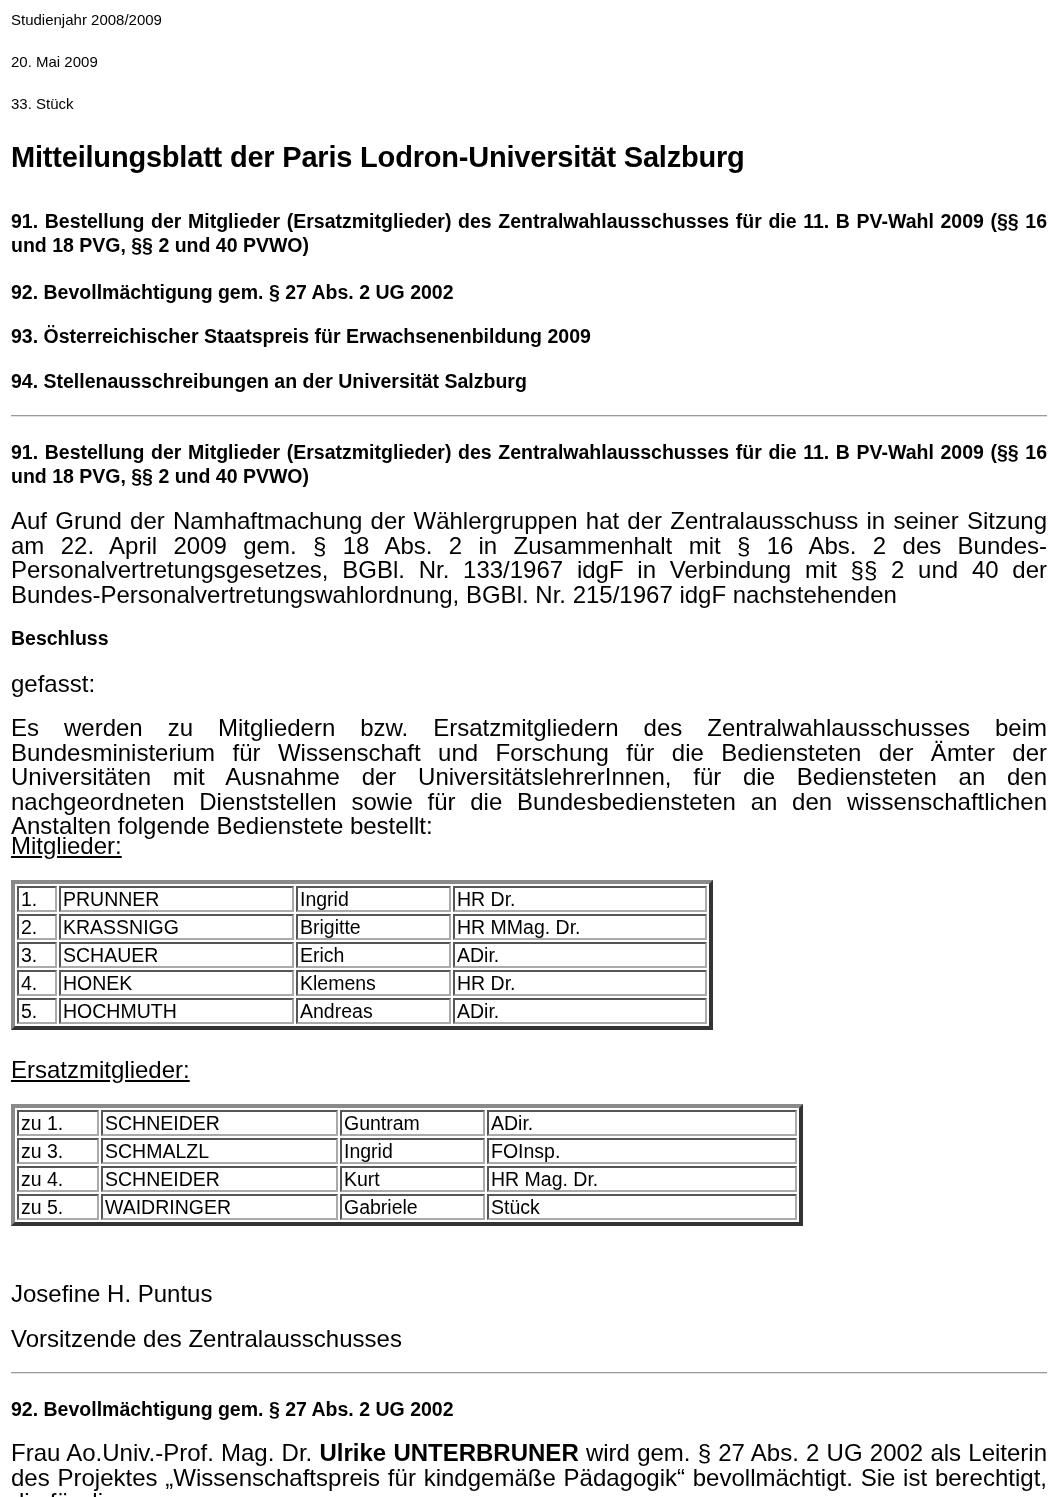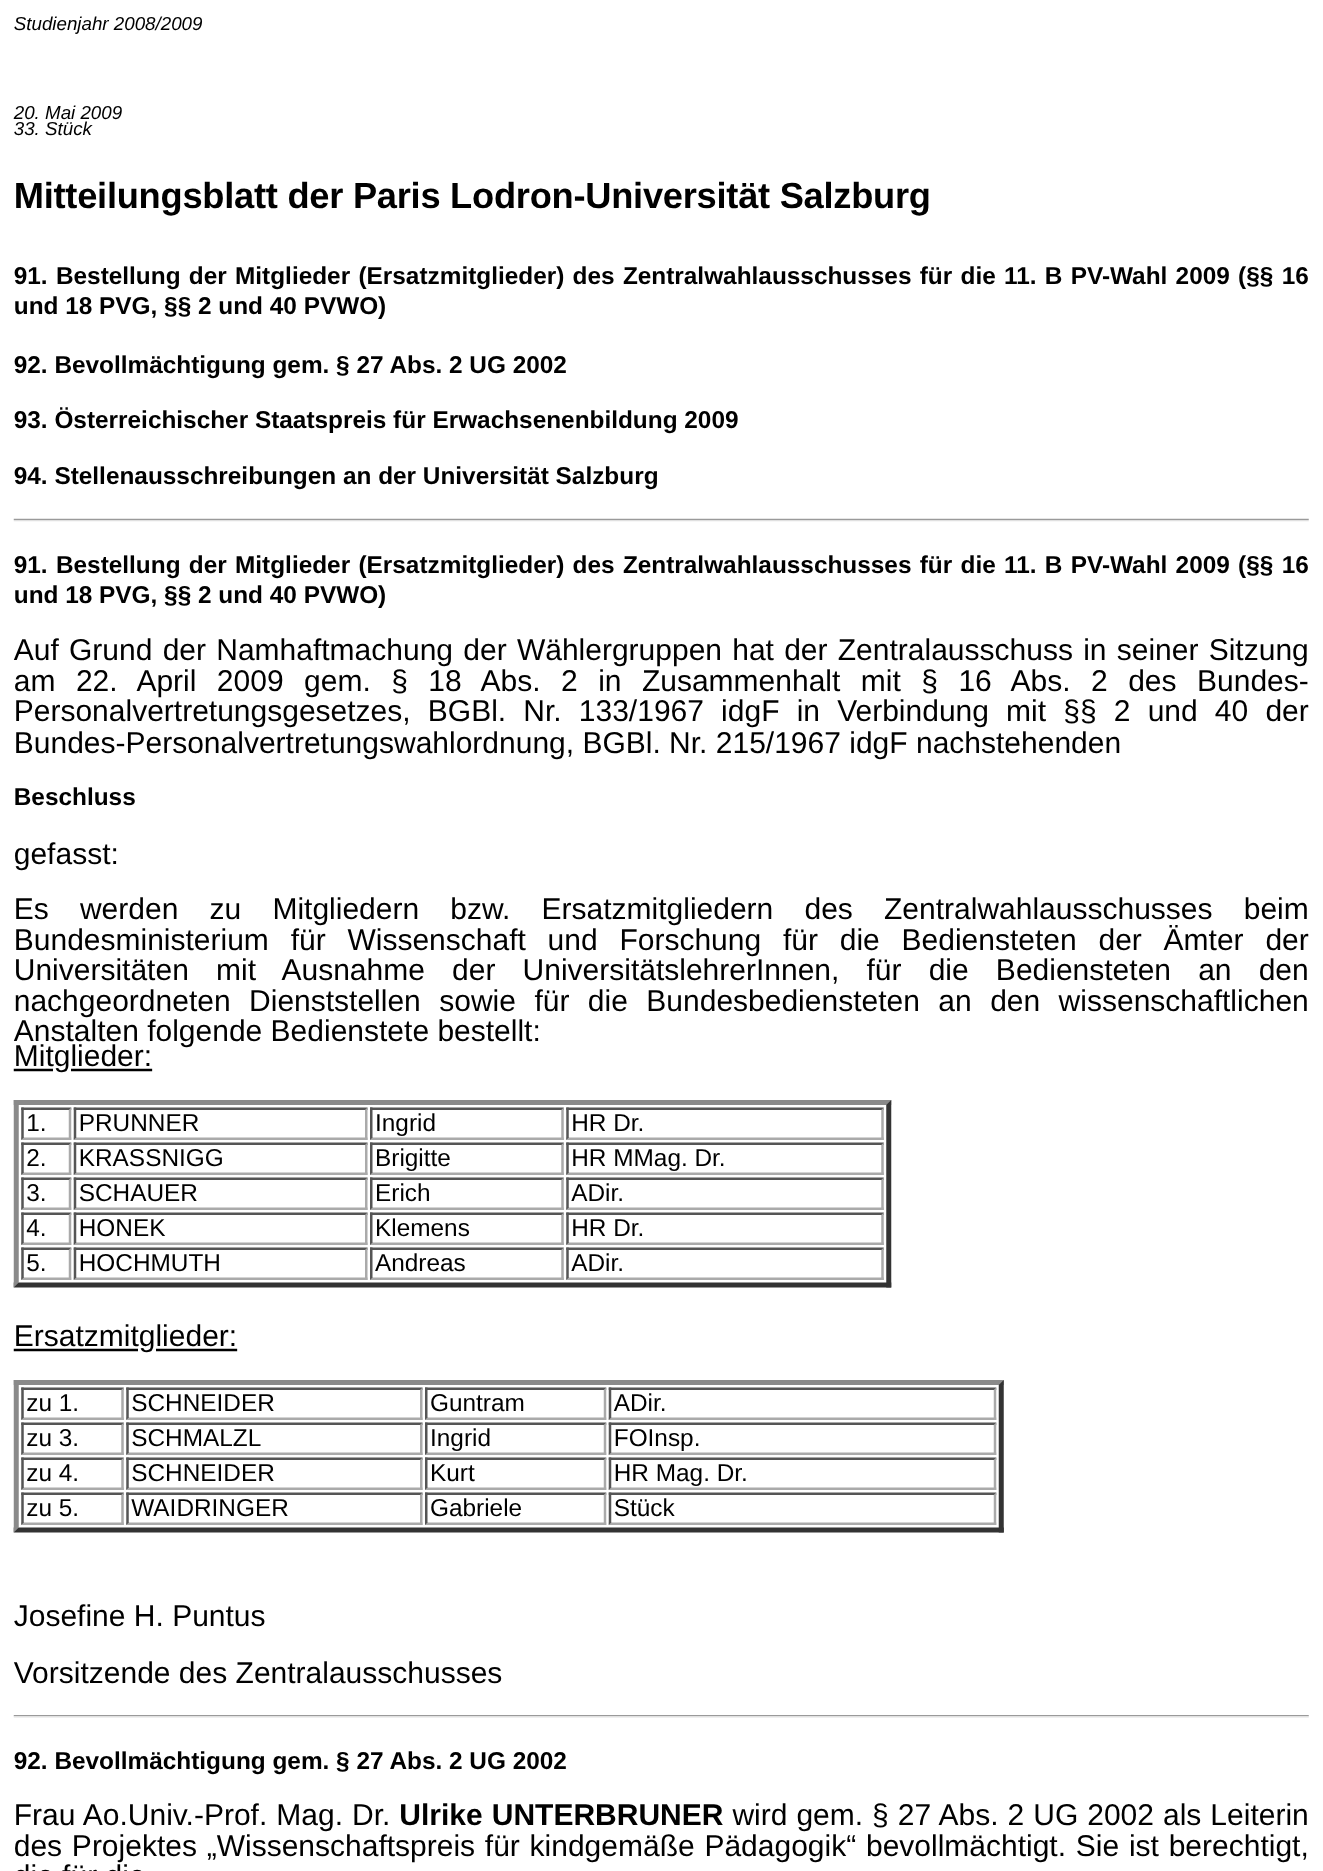--- a/index.html
+++ b/index.html
@@ -5,23 +5,23 @@
     html, body { margin: 0; padding: 0; background: #ffffff; }
     body {
       width: 1058px;
       height: 1497px;
       overflow: hidden;
       font-family: "Liberation Sans", sans-serif;
       color: #000;
       position: relative;
     }
     .page { padding: 0 11px 0 11px; }
-    .meta { font-size: 15px; margin: 0; position: absolute; left: 11px; font-style: italic; }
+    .meta { font-size: 15px; margin: 0; position: absolute; left: 11px; }
     .meta1 { top: 11px; }
-    .meta2 { top: 53px; margin-top: 29px; }
+    .meta2 { top: 53px; }
     .meta3 { top: 95px; text-align: right; }
     .title {
       position: absolute; left: 11px; top: 141px;
       font-size: 29px; font-weight: bold; margin: 0;
       letter-spacing: -0.2px;
     }
     .abs { position: absolute; left: 11px; right: 11px; }
     .h { font-size: 19.5px; font-weight: bold; margin: 0; line-height: 24px; text-align: justify; }
     .p { font-size: 24px; margin: 0; line-height: 24.5px; text-align: justify; }
     .u { text-decoration: underline; }

